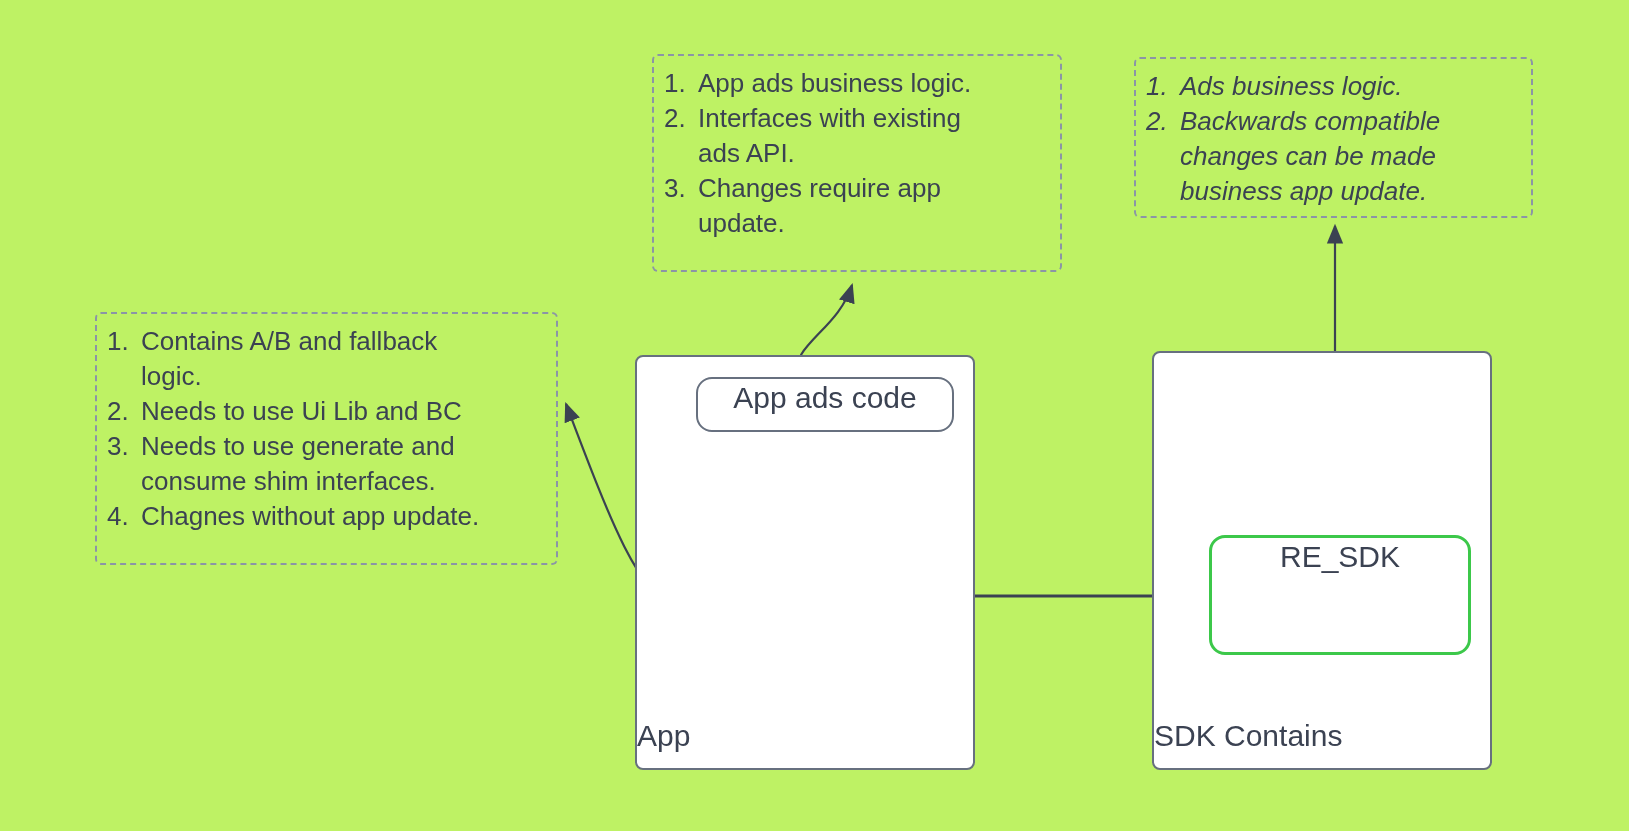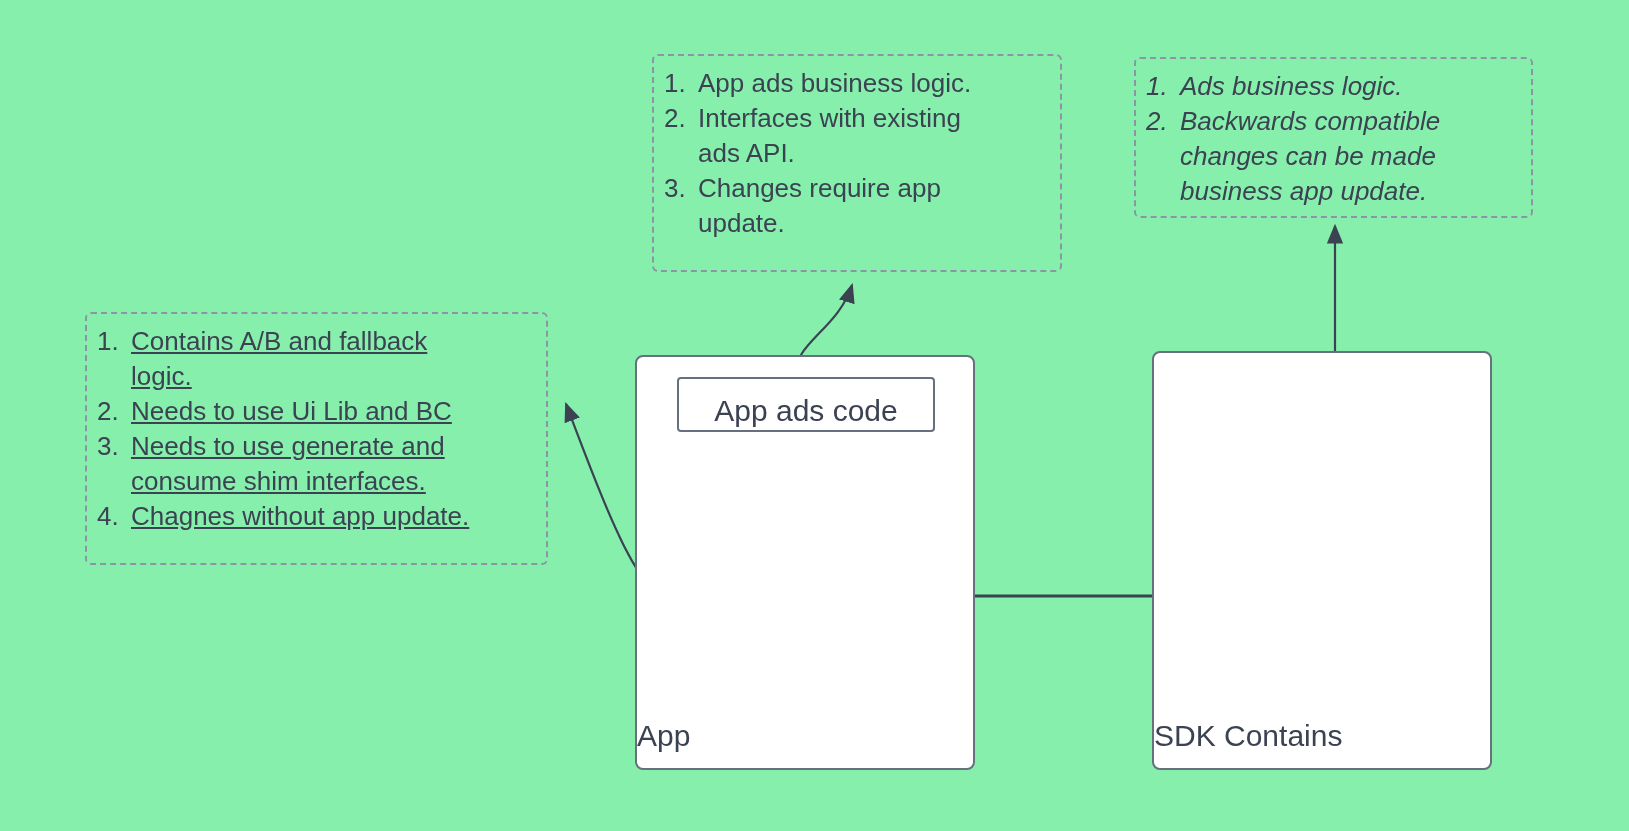--- a/index.html
+++ b/index.html
@@ -8,21 +8,21 @@
     background: #ffffff;
   }
   body {
     font-family: "Liberation Sans", sans-serif;
     color: #3b4252;
   }
   #canvas {
     position: relative;
     width: 1629px;
     height: 831px;
-    background: #86efac;
+    background: #bef264;
     overflow: hidden;
   }
   svg.edges {
     position: absolute;
     left: 0;
     top: 0;
     width: 1629px;
     height: 831px;
     pointer-events: none;
   }
@@ -56,21 +56,21 @@
     position: absolute;
     left: 0;
     top: 0;
     font-size: 26px;
     line-height: 35px;
     color: #3b4252;
   }
 
   #note-top-center { left: 652px; top: 54px; width: 410px; height: 218px; }
   #note-top-right  { left: 1134px; top: 57px; width: 399px; height: 161px; font-style: italic; }
-  #note-left       { left: 85px; top: 312px; width: 463px; height: 253px; text-decoration: underline; }
+  #note-left       { left: 95px; top: 312px; width: 463px; height: 253px; }
 
   
   .container-box {
     position: absolute;
     box-sizing: border-box;
     border: 2px solid #67707f;
     border-radius: 8px;
     background: #ffffff;
   }
   #app-container { left: 635px; top: 355px; width: 340px; height: 415px; }
@@ -85,29 +85,30 @@
     font-size: 30px;
     line-height: 36px;
     color: #3b4252;
   }
 
   
   .node {
     position: absolute;
     box-sizing: border-box;
     background: #ffffff;
-    border-radius: 4px;
+    border-radius: 16px;
     display: flex;
-    align-items: flex-end;
+    align-items: flex-start;
     justify-content: center;
     text-align: center;
     font-size: 30px;
     line-height: 38px;
     color: #3b4252;
     white-space: pre-line;
+    margin-left: 19px;
   }
   #node-app-ads-code {
     left: 677px; top: 377px; width: 258px; height: 55px;
     border: 2px solid #67707f;
   }
   #node-wrapper-sdk {
     left: 675px; top: 498px; width: 261px; height: 199px;
     border: 3px solid #e48ce8;
   }
   #node-re-sdk {
@@ -180,14 +181,17 @@
 
   <div class="container-box" id="sdk-runtime-container">
     <div class="container-label">SDK Contains</div>
   </div>
 
   <div class="node" id="node-app-ads-code">
     <span>App ads code</span>
   </div>
 
 
+  <div class="node" id="node-re-sdk">
+    <span>RE_SDK</span>
+  </div>
 
 </div>
 
 </body></html>

